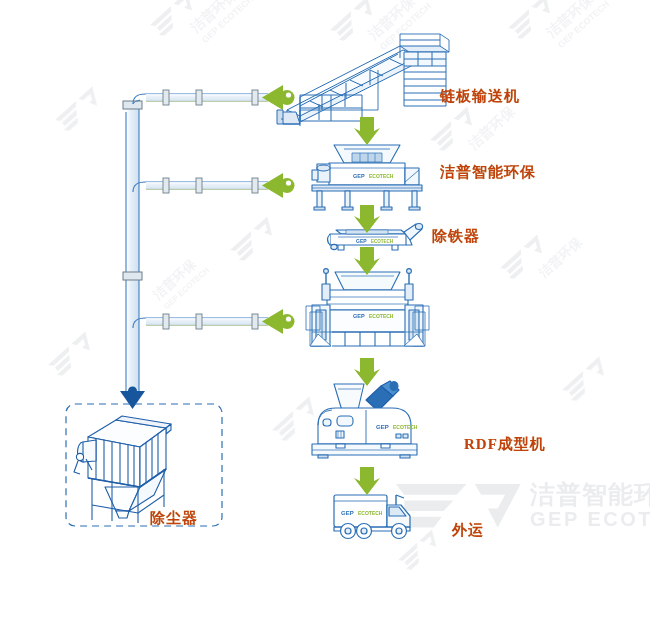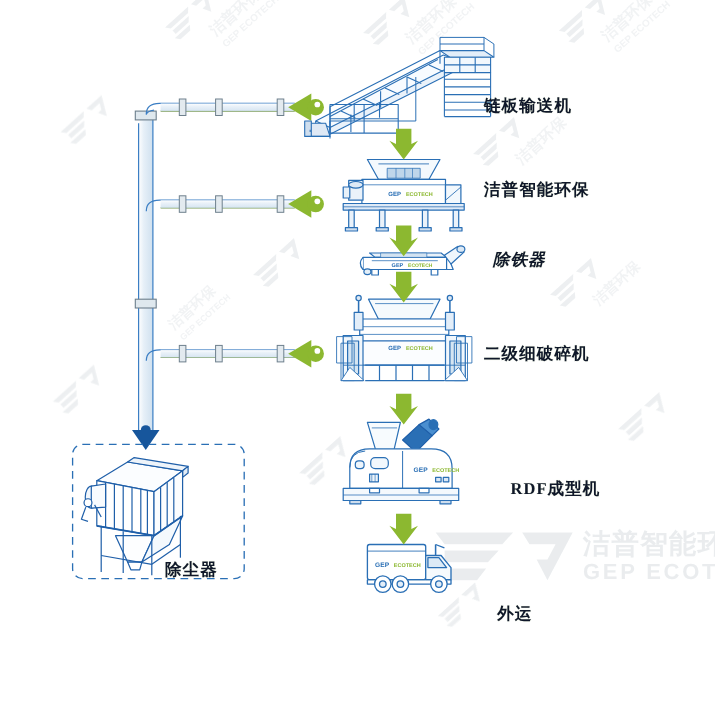--- a/index.html
+++ b/index.html
@@ -21,21 +21,21 @@
     height: 639px;
   }
   .layer {
     position: absolute;
     left: 0; top: 0;
     width: 650px;
     height: 639px;
   }
   .label {
     position: absolute;
-    color: #0f172a;
+    color: #c2410c;
     font-family: "Liberation Serif", "DejaVu Serif", serif;
     font-weight: bold;
     font-size: 15px;
     letter-spacing: 1px;
     white-space: nowrap;
     text-shadow: 0 0 1px rgba(140,184,48,0.25);
   }
 </style>
 </head>
 <body>
@@ -492,20 +492,19 @@
       <use href="#downArrow" transform="translate(367,372)"></use>
     </g>
     <g>
       <use href="#downArrow" transform="translate(367,481)"></use>
     </g>
   </svg>
 
   <div class="layer">
     <div class="label" style="left:440px; top:87px;">链板输送机</div>
     <div class="label" style="left:440px; top:163px;">洁普智能环保</div>
-    <div class="label" style="left:448px; top:227px;font-style:italic;">除铁器</div>
-    <div class="label" style="left:440px; top:312px;">二级细破碎机</div>
+    <div class="label" style="left:432px; top:227px;">除铁器</div>
     <div class="label" style="left:464px; top:435px;">RDF成型机</div>
-    <div class="label" style="left:452px; top:521px;margin-top:28px;">外运</div>
+    <div class="label" style="left:452px; top:521px;">外运</div>
     <div class="label" style="left:150px; top:509px;">除尘器</div>
   </div>
 
 </div>
 
 </body></html>

